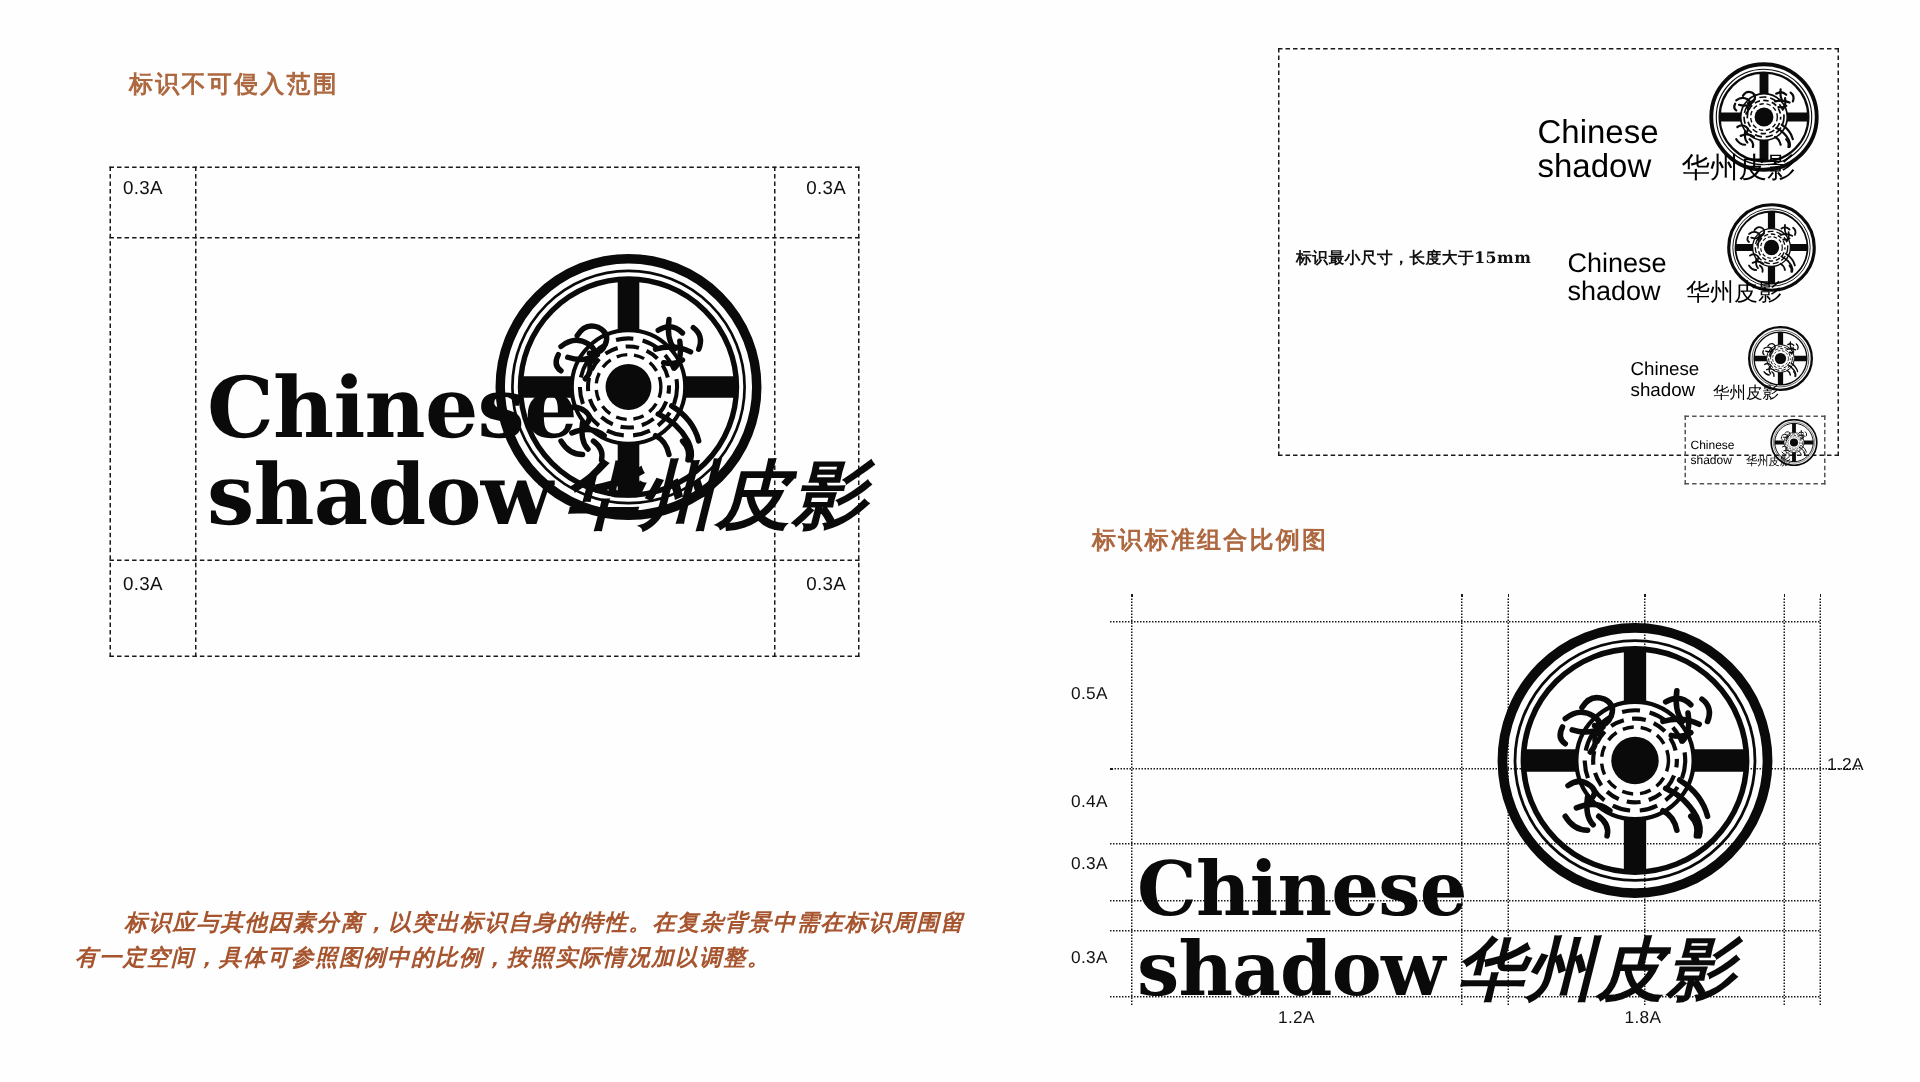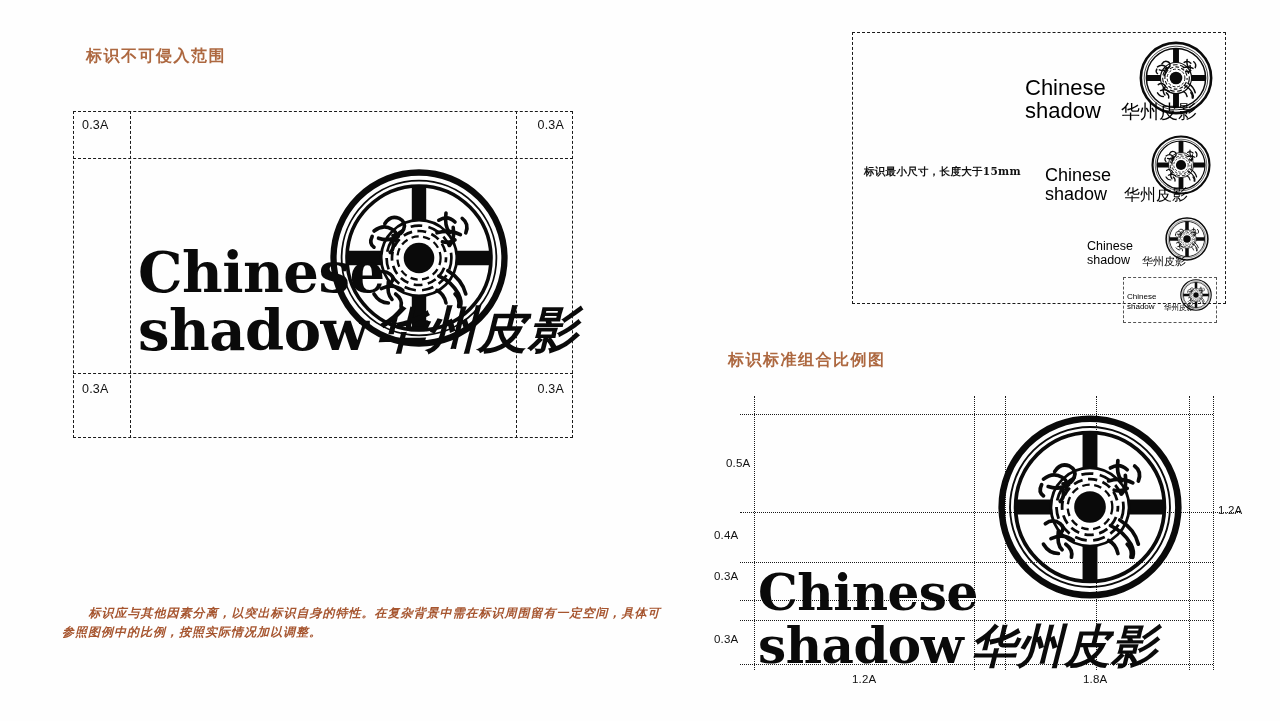--- a/index.html
+++ b/index.html
@@ -71,22 +71,22 @@
   .pline{position:absolute;}
   .pline.v{border-left:1px dotted #1a1a1a;width:0;}
   .pline.h{border-top:1px dotted #1a1a1a;height:0;}
   .plabel{
     position:absolute;font-size:11.5px;color:#111;white-space:nowrap;
     font-family:"Liberation Sans","DejaVu Sans",sans-serif;letter-spacing:.2px;
   }
 
   
   #footer-note{
-    position:absolute;left:62px;top:604px;width:600px;
-    color:#a6552f;font-size:12px;line-height:1.55;
+    position:absolute;left:50px;top:604px;width:600px;
+    color:#a6552f;font-size:15px;line-height:1.55;
     font-family:"DejaVu Serif","Liberation Serif",serif;
     font-weight:700;font-style:italic;letter-spacing:1px;
     text-indent:2.2em;
   }
   svg{display:block;}
 </style>
 </head>
 <body>
 
 <div class="page">
@@ -222,21 +222,21 @@
     <div class="pline v" style="left:489px; top:4px;  height:274px;"></div>
     <div class="pline v" style="left:513px; top:4px;  height:274px;"></div>
 
     <div class="pline h" style="left:40px; top:22px;  width:473px;"></div>
     <div class="pline h" style="left:40px; top:120px; width:500px;"></div>
     <div class="pline h" style="left:40px; top:170px; width:473px;"></div>
     <div class="pline h" style="left:40px; top:208px; width:473px;"></div>
     <div class="pline h" style="left:40px; top:228px; width:473px;"></div>
     <div class="pline h" style="left:40px; top:272px; width:473px;"></div>
 
-    <div class="plabel" style="left:26px;  top:65px;">0.5A</div>
+    <div class="plabel" style="left:14px;  top:65px;">0.5A</div>
     <div class="plabel" style="left:14px;  top:137px;">0.4A</div>
     <div class="plabel" style="left:14px;  top:178px;">0.3A</div>
     <div class="plabel" style="left:14px;  top:241px;">0.3A</div>
 
     <div class="plabel" style="left:518px; top:112px;">1.2A</div>
 
     <div class="plabel" style="left:152px; top:281px;">1.2A</div>
     <div class="plabel" style="left:383px; top:281px;">1.8A</div>
 
     <div class="lockup" style="left:54px;top:22px;width:460px;height:250px;">

